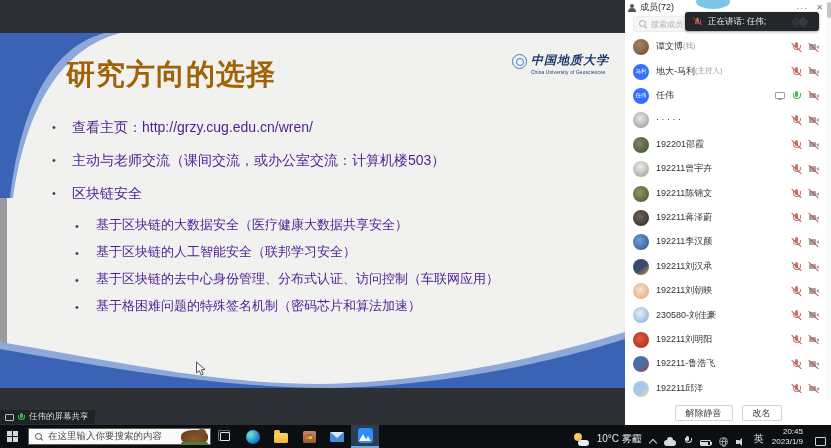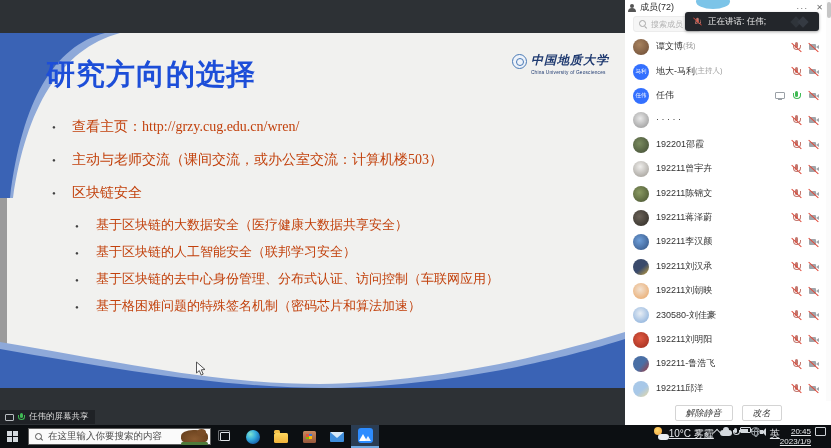--- a/index.html
+++ b/index.html
@@ -5,23 +5,23 @@
   * { margin:0; padding:0; box-sizing:border-box; }
   html,body { background:#111; }
   body { font-family:"Liberation Sans", sans-serif; }
   .screen { position:relative; width:831px; height:448px; background:#2d3135; overflow:hidden; margin:0 auto; }
 
   
   .slide { position:absolute; left:0; top:33px; width:625px; height:355px; background:#f1f1ef; overflow:hidden; }
   .edge-strip { position:absolute; left:0; top:0; width:7px; height:100%; background:#9b9b9b; }
   .corner-svg { position:absolute; left:0; top:0; }
   .wave-svg { position:absolute; left:0; bottom:0; }
-  .slide-title { position:relative; z-index:3; margin:22px 0 0 46px; font-size:29px; font-weight:600; color:#1d4ed8; letter-spacing:1px; }
+  .slide-title { position:relative; z-index:3; margin:22px 0 0 66px; font-size:29px; font-weight:600; color:#a16207; letter-spacing:1px; }
   .bullets { position:relative; z-index:3; margin-top:24px; }
-  .b { display:flex; color:#c2410c; line-height:1.15;font-family:Liberation Serif, serif; }
+  .b { display:flex; color:#4c1d95; line-height:1.15; }
   .b::before { content:"•"; flex:none; font-size:11px; padding-top:2px; color:#414141; }
   .b.l1 { padding-left:52px; font-size:14px; margin-bottom:17px; }
   .b.l1::before { width:20px; }
   .b.l2 { padding-left:75px; font-size:13px; margin-bottom:12px; }
   .b.l2::before { width:21px; }
   .uni-logo { position:absolute; z-index:3; left:512px; top:19px; width:110px; display:flex; align-items:flex-start; gap:4px; }
   .emblem { flex:none; width:15px; height:15px; border-radius:50%; border:1.5px solid #4a7ab5; background:#eef3fa; position:relative; margin-top:2px; }
   .emblem::before { content:""; position:absolute; left:3px; top:3px; width:6px; height:6px; border:1px solid #4a7ab5; border-radius:50%; }
   .uni-text { display:flex; flex-direction:column; }
   .uni-cn { font-family:"Liberation Serif", serif; font-style:italic; font-weight:bold; font-size:12px; color:#1f3a70; letter-spacing:1px; white-space:nowrap; }
@@ -60,21 +60,21 @@
   .ic-mic::after { content:""; position:absolute; left:2px; top:3px; width:6px; height:4.5px; border:1px solid #c2766d; border-top:none; border-radius:0 0 4px 4px; }
   .ic-mic.on::before { background:#3fba54; }
   .ic-mic.on::after { border-color:#3fba54; }
   .ic-cam::before { content:""; position:absolute; left:0.5px; top:2.5px; width:7px; height:5.5px; border-radius:1px; background:#a0a5aa; }
   .ic-cam::after { content:""; position:absolute; left:7.5px; top:3.5px; width:0; height:0; border-top:2px solid transparent; border-bottom:2px solid transparent; border-right:3px solid #a0a5aa; }
   .ic-monitor::before { content:""; position:absolute; left:1px; top:1.5px; width:8px; height:5.5px; border:1px solid #9aa0a6; border-radius:1px; }
   .ic-monitor::after { content:""; position:absolute; left:3.5px; top:8.5px; width:4px; height:1.2px; background:#9aa0a6; }
   .p-scroll { position:absolute; right:0; top:0; width:5px; height:100%; background:#fbfbfb; }
   .p-thumb { position:absolute; right:0.5px; top:2px; width:4px; height:16px; border-radius:2px; background:#c6c6c6; }
   .p-foot { position:absolute; left:0; bottom:0; width:100%; height:24px; background:#fff; display:flex; align-items:center; justify-content:center; gap:9px; }
-  .pbtn { font-size:9px; color:#3a3a3a; background:#fff; border:1px solid #d4d4d4; border-radius:2px; padding:2.5px 10px; line-height:1;font-style:italic; }
+  .pbtn { font-size:9px; color:#3a3a3a; background:#fff; border:1px solid #d4d4d4; border-radius:2px; padding:2.5px 10px; line-height:1; }
   .bubble { position:absolute; left:696px; top:-6px; width:34px; height:15px; border-radius:50%; background:#7cc4e8; z-index:9; }
 
   
   .share-banner { position:absolute; left:0; top:410px; height:14px; background:#1f2226; display:flex; align-items:center; gap:4px; padding:0 6px 0 4px; z-index:4; color:#dcdcdc; font-size:8.5px; }
   .ic-smon { position:relative; width:9px; height:9px; }
   .ic-smon::before { content:""; position:absolute; left:0.5px; top:1px; width:7px; height:5px; border:1px solid #b8bcc0; border-radius:1px; }
   .ic-smon::after { content:""; position:absolute; left:2.5px; top:7.5px; width:4px; height:1px; background:#b8bcc0; }
   .ic-smic { position:relative; width:8px; height:10px; }
   .ic-smic::before { content:""; position:absolute; left:2.5px; top:0.5px; width:3px; height:5px; border-radius:1.5px; background:#3fba54; }
   .ic-smic::after { content:""; position:absolute; left:1px; top:2.5px; width:5px; height:4px; border:1px solid #3fba54; border-top:none; border-radius:0 0 4px 4px; }
@@ -95,21 +95,21 @@
   .i-folder { width:14px; height:10px; background:linear-gradient(#ffd75e,#f0b23a); border-radius:1.5px; position:relative; margin-top:2px; }
   .i-folder::before { content:""; position:absolute; top:-2.5px; left:0; width:6px; height:3px; background:#f5c148; border-radius:1.5px 1.5px 0 0; }
   .i-store { width:13px; height:12px; background:linear-gradient(#c9895f,#96573b); border-radius:1.5px; position:relative; }
   .i-store::before { content:""; position:absolute; left:3.5px; top:3.5px; width:6px; height:5px; background:conic-gradient(from 0deg, #3a77d8 0 25%, #ffb900 25% 50%, #7fba00 50% 75%, #e8503a 75% 100%); }
   .i-mail { width:14px; height:10px; background:#3e8ddb; border-radius:1px; position:relative; overflow:hidden; }
   .i-mail::before { content:""; position:absolute; left:0; top:0; width:0; height:0; border-left:7px solid transparent; border-right:7px solid transparent; border-top:6px solid #d8eaf8; }
   .meeting-wrap { background:rgba(110,160,220,.32); border-bottom:2px solid #6fa8e0; }
   .i-meeting { width:15px; height:15px; border-radius:3px; background:#2d8cff; position:relative; overflow:hidden; }
   .i-meeting::before { content:""; position:absolute; bottom:2px; left:1px; width:0; height:0; border-left:4px solid transparent; border-right:4px solid transparent; border-bottom:7px solid #fff; }
   .i-meeting::after { content:""; position:absolute; bottom:2px; left:7px; width:0; height:0; border-left:3.5px solid transparent; border-right:3.5px solid transparent; border-bottom:5px solid #eaf3ff; }
-  .t-right { margin-left:auto; display:flex; align-items:flex-start; padding-right:5px; color:#e4e7ea; font-size:10px;text-decoration:underline; }
+  .t-right { margin-left:auto; display:flex; align-items:flex-end; gap:8px; padding-right:5px; color:#e4e7ea; font-size:10px; }
   .i-weather { position:relative; width:15px; height:13px; }
   .i-weather::before { content:""; position:absolute; left:0; top:0; width:8px; height:8px; border-radius:50%; background:radial-gradient(circle at 40% 40%, #ffd96b, #f2a03d); }
   .i-weather::after { content:""; position:absolute; right:0; bottom:0; width:11px; height:6px; border-radius:4px; background:#e8edf2; }
   .caret { width:6px; height:6px; border-left:1.4px solid #cfd4d8; border-top:1.4px solid #cfd4d8; transform:rotate(45deg); margin-top:3px; }
   .i-cloud { position:relative; width:12px; height:6px; background:#d4d9de; border-radius:4px; margin-top:3px; }
   .i-cloud::before { content:""; position:absolute; left:3px; top:-3px; width:6px; height:6px; border-radius:50%; background:#d4d9de; }
   .i-tmic { position:relative; width:8px; height:11px; }
   .i-tmic::before { content:""; position:absolute; left:2.5px; top:0.5px; width:3px; height:5.5px; border-radius:1.5px; background:#d4d9de; }
   .i-tmic::after { content:""; position:absolute; left:1px; top:3px; width:5px; height:4px; border:1px solid #d4d9de; border-top:none; border-radius:0 0 4px 4px; }
   .i-batt { position:relative; width:11px; height:6px; border:1px solid #d4d9de; border-radius:1px; }

